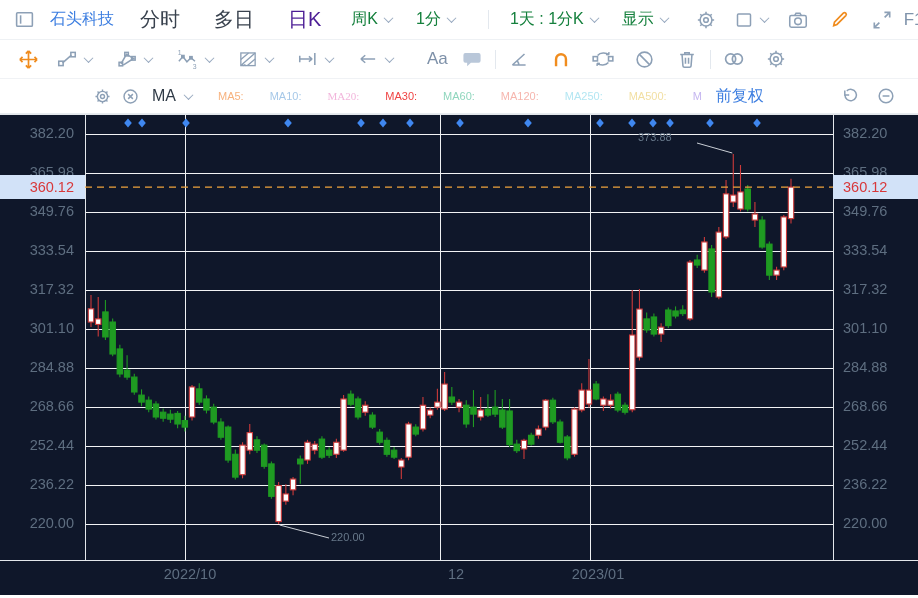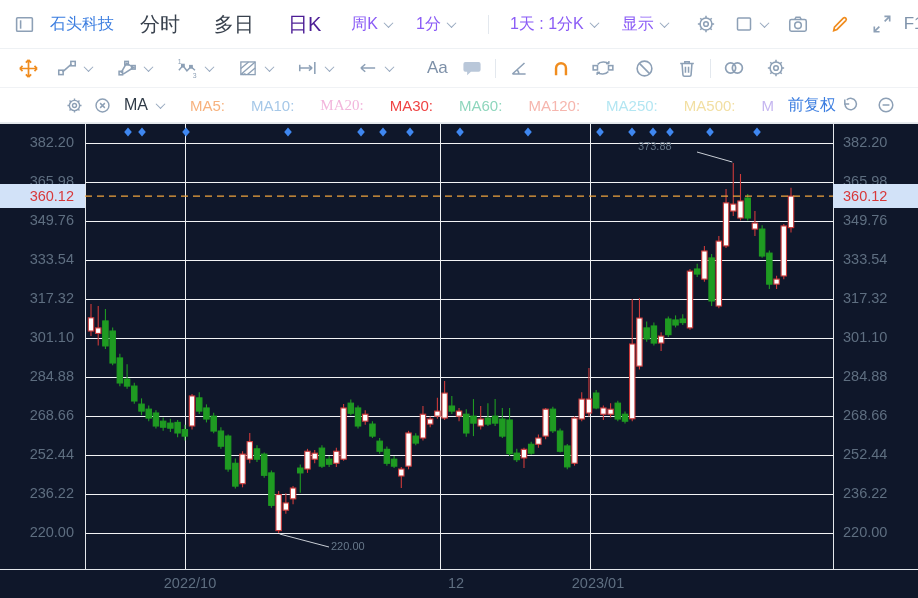--- a/index.html
+++ b/index.html
@@ -1,40 +1,40 @@
 <!DOCTYPE html>
 <html><head>
 <meta charset="utf-8">
 <style>
   html,body{margin:0;padding:0;background:#fff;}
   body{width:918px;height:598px;overflow:hidden;font-family:"Liberation Sans","DejaVu Sans",sans-serif;-webkit-font-smoothing:antialiased;}
   .app{width:918px;height:598px;background:#fff;position:relative;}
 
   
   .tb{display:flex;align-items:center;background:#fff;box-sizing:border-box;}
-  .tb1{height:49px;border-bottom:1px solid #eef1f4;padding:4px 10px;}
+  .tb1{height:40px;border-bottom:1px solid #eef1f4;padding:4px 10px;}
   .tb2{height:39px;border-bottom:1px solid #f0f2f5;padding:0 14px;}
-  .tb3{height:35px;padding:0 10px 0 60px;border-bottom:1px solid #e7ebef;}
+  .tb3{height:35px;padding:0 10px 0 88px;border-bottom:1px solid #e7ebef;}
   .ibtn{display:inline-flex;align-items:center;justify-content:center;width:28px;height:28px;cursor:pointer;flex:none;}
   .ibtn svg{display:block;}
   .txt{white-space:nowrap;flex:none;cursor:pointer;}
   .stock{color:#3b7de0;font-size:16px;margin:0 26px 0 12px;font-weight:500;}
   .tab{color:#39424e;font-size:20px;margin-right:34px;}
   .tab.sel{color:#4c1d95;margin-right:30px;}
-  .dd{display:inline-flex;align-items:center;margin-right:24px;color:#8b5cf6;font-size:16px;cursor:pointer;flex:none;justify-content:flex-end;}
+  .dd{display:inline-flex;align-items:center;margin-right:24px;color:#15803d;font-size:16px;cursor:pointer;flex:none;justify-content:flex-end;}
   .chev{display:inline-block;width:6px;height:6px;border-right:1.6px solid #97a9bf;border-bottom:1.6px solid #97a9bf;transform:rotate(45deg) translate(-1px,-1px);margin-left:7px;}
   .vdiv{width:1px;height:19px;background:#e3e8ee;margin:0 9px;flex:none;}
   .f10{color:#7f93ab;font-size:17px;margin:0 6px 0 8px;}
   .aa{color:#7d90a8;font-size:17px;margin:0 10px;}
   .gap{width:14px;flex:none;}
   .mleft-auto{margin-left:auto;}
 
   
   .ma-main{color:#2f3a46;font-size:16px;margin:0 2px 0 8px;}
-  .ma-item{font-size:15px;margin-left:26px;flex:none;cursor:pointer;}
+  .ma-item{font-size:11px;margin-left:26px;flex:none;cursor:pointer;}
   .adj{color:#3b7de0;font-size:16px;margin-left:14px;cursor:pointer;}
 
   
   .chart-area{position:relative;width:918px;height:481px;background:#0f172a;}
   #chart-svg{position:absolute;left:0;top:0;}
   .yaxis{position:absolute;top:0;width:85px;height:481px;}
   #left-axis{left:0;}
   #right-axis{left:833px;width:85px;}
   .ytick{position:absolute;font-size:14.5px;color:#5e6e80;width:100%;box-sizing:border-box;}
   #left-axis .ytick{text-align:right;padding-right:11px;}

